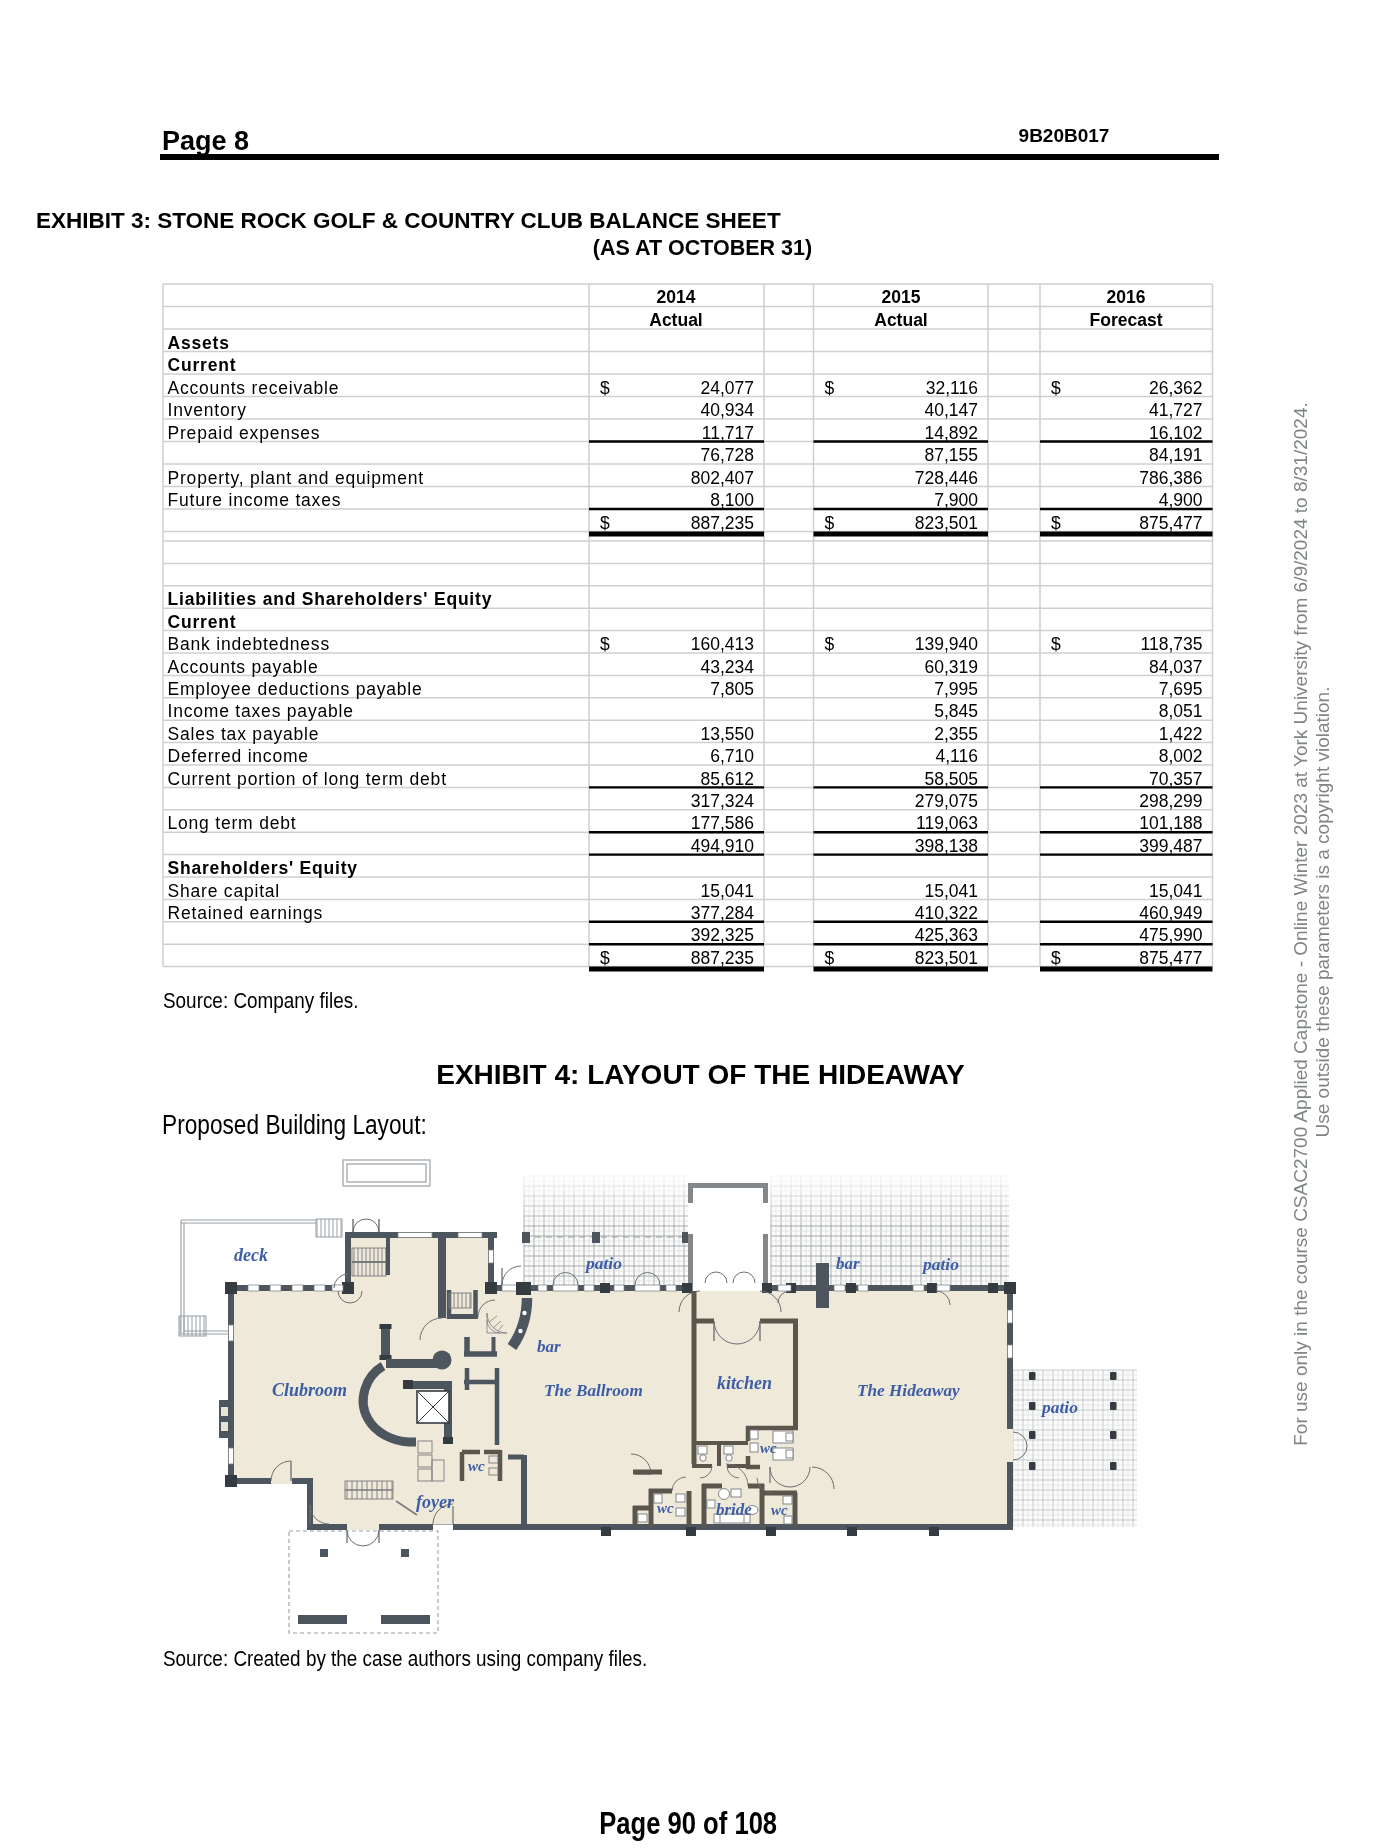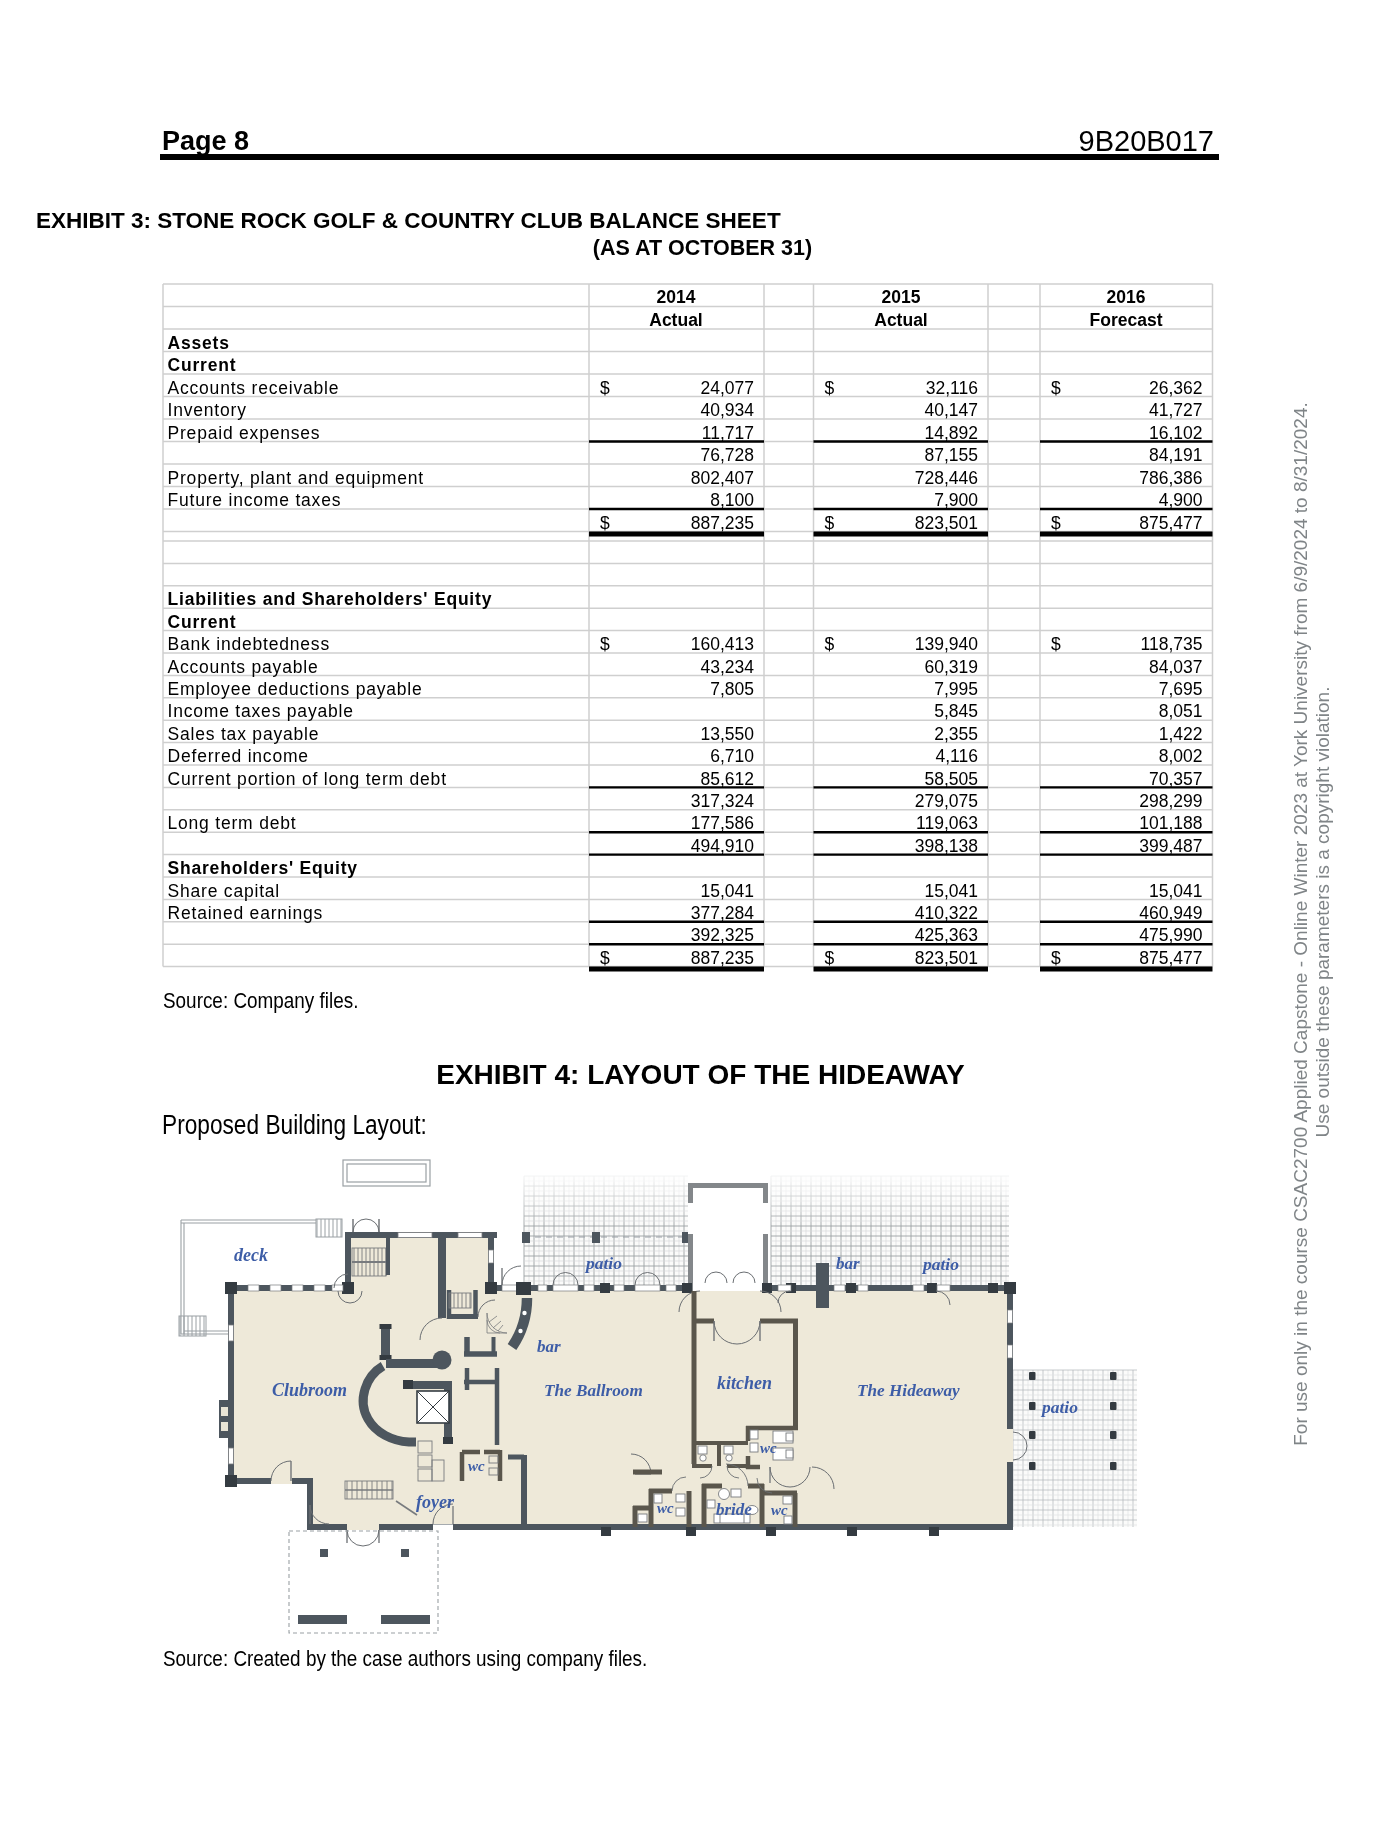--- a/index.html
+++ b/index.html
@@ -1,21 +1,21 @@
 <!DOCTYPE html>
 <html><head><meta charset="utf-8"><title>p</title><style>
 html,body{margin:0;padding:0;background:#fff;}
 #page{position:relative;width:1377px;height:1848px;background:#fff;overflow:hidden;font-family:"Liberation Sans",sans-serif;color:#000;}
 .abs{position:absolute;}
 </style></head><body>
 <div id="page">
 
 <div class="abs" style="left:162px;top:126px;font-size:27px;font-weight:bold;">Page 8</div>
 
-<div class="abs" style="left:914px;top:125px;width:300px;text-align:right;font-size:29px;font-weight:normal;">9B20B017</div>
+<div class="abs" style="left:914px;top:125px;width:300px;text-align:center;font-size:19px;font-weight:bold;">9B20B017</div>
 
 <div class="abs" style="left:160px;top:154px;width:1059px;height:6px;background:#000;"></div>
 
 <div class="abs" style="left:0px;top:208px;width:1360px;text-align:left;font-size:22.5px;font-weight:bold;padding-left:36px;">EXHIBIT 3: STONE ROCK GOLF &amp; COUNTRY CLUB BALANCE SHEET</div>
 <div class="abs" style="left:14px;top:236px;width:1377px;text-align:center;font-size:21.5px;font-weight:bold;">(AS AT OCTOBER 31)</div>
 
 <svg class="abs" style="left:0;top:0;" width="1377" height="1848" viewBox="0 0 1377 1848" font-family="Liberation Sans, sans-serif" font-size="17.5">
 <g stroke="#cfcfcf" stroke-width="1.5">
         <line x1="163" y1="284.0" x2="1212.5" y2="284.0"></line>
         <line x1="163" y1="306.5" x2="1212.5" y2="306.5"></line>
@@ -885,15 +885,16 @@
 <text x="416" y="1508" font-family="Liberation Serif,serif" font-style="italic" font-weight="bold" font-size="18" fill="#3d5da7" text-anchor="start">foyer</text>
 <text x="760" y="1453" font-family="Liberation Serif,serif" font-style="italic" font-weight="bold" font-size="15" fill="#3d5da7" text-anchor="start">wc</text>
 <text x="657" y="1513" font-family="Liberation Serif,serif" font-style="italic" font-weight="bold" font-size="15" fill="#3d5da7" text-anchor="start">wc</text>
 <text x="716" y="1515" font-family="Liberation Serif,serif" font-style="italic" font-weight="bold" font-size="17" fill="#3d5da7" text-anchor="start">bride</text>
 <text x="771" y="1515" font-family="Liberation Serif,serif" font-style="italic" font-weight="bold" font-size="15" fill="#3d5da7" text-anchor="start">wc</text>
 </g>
 </svg>
 
 <div class="abs" style="left:163px;top:1646px;font-size:22.5px;transform:scaleX(0.84);transform-origin:0 0;white-space:nowrap;">Source: Created by the case authors using company files.</div>
 
+<div class="abs" style="left:0px;top:1805px;width:1377px;text-align:center;font-size:32px;font-weight:bold;"><span style="display:inline-block;transform:scaleX(0.8);transform-origin:center;">Page 90 of 108</span></div>
 
 <div class="abs" style="left:751px;top:913px;width:1100px;text-align:center;color:#7f8487;font-size:19px;transform:rotate(-90deg);transform-origin:center;">For use only in the course CSAC2700 Applied Capstone - Online Winter 2023 at York University from 6/9/2024 to 8/31/2024.</div>
 <div class="abs" style="left:773px;top:901px;width:1100px;text-align:center;color:#7f8487;font-size:19px;transform:rotate(-90deg);transform-origin:center;">Use outside these parameters is a copyright violation.</div>
 </div>
 </body></html>

